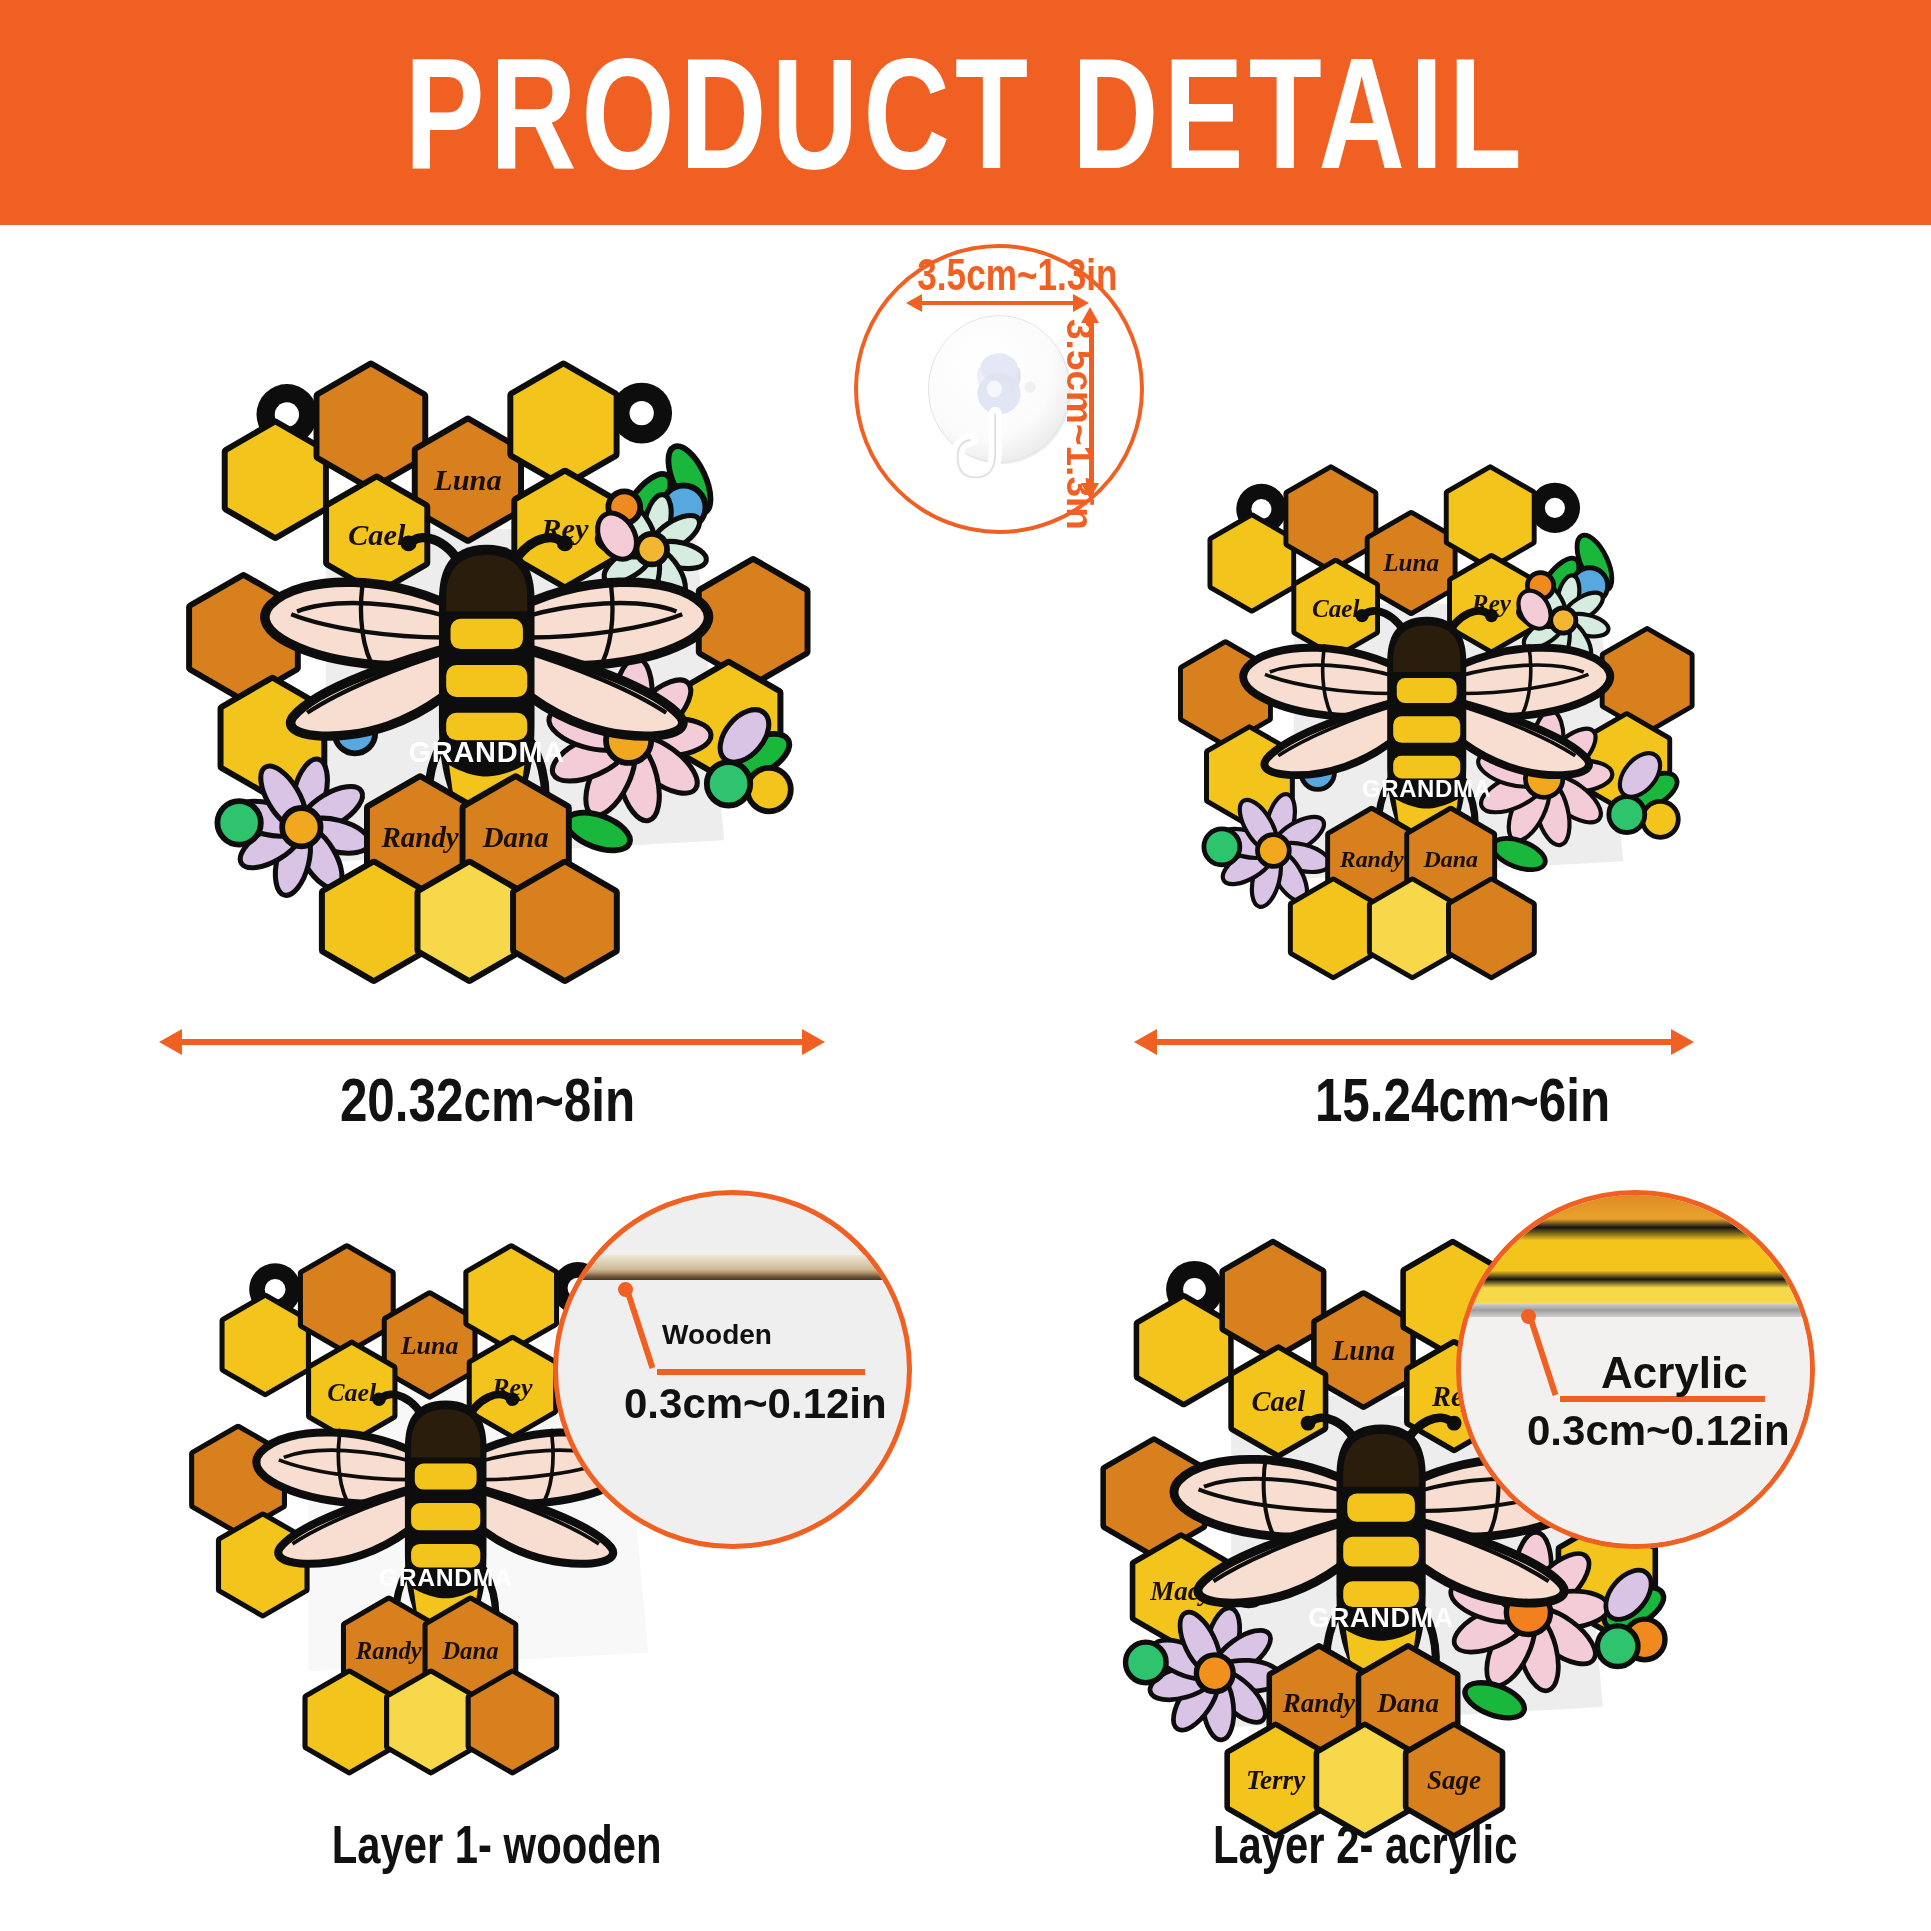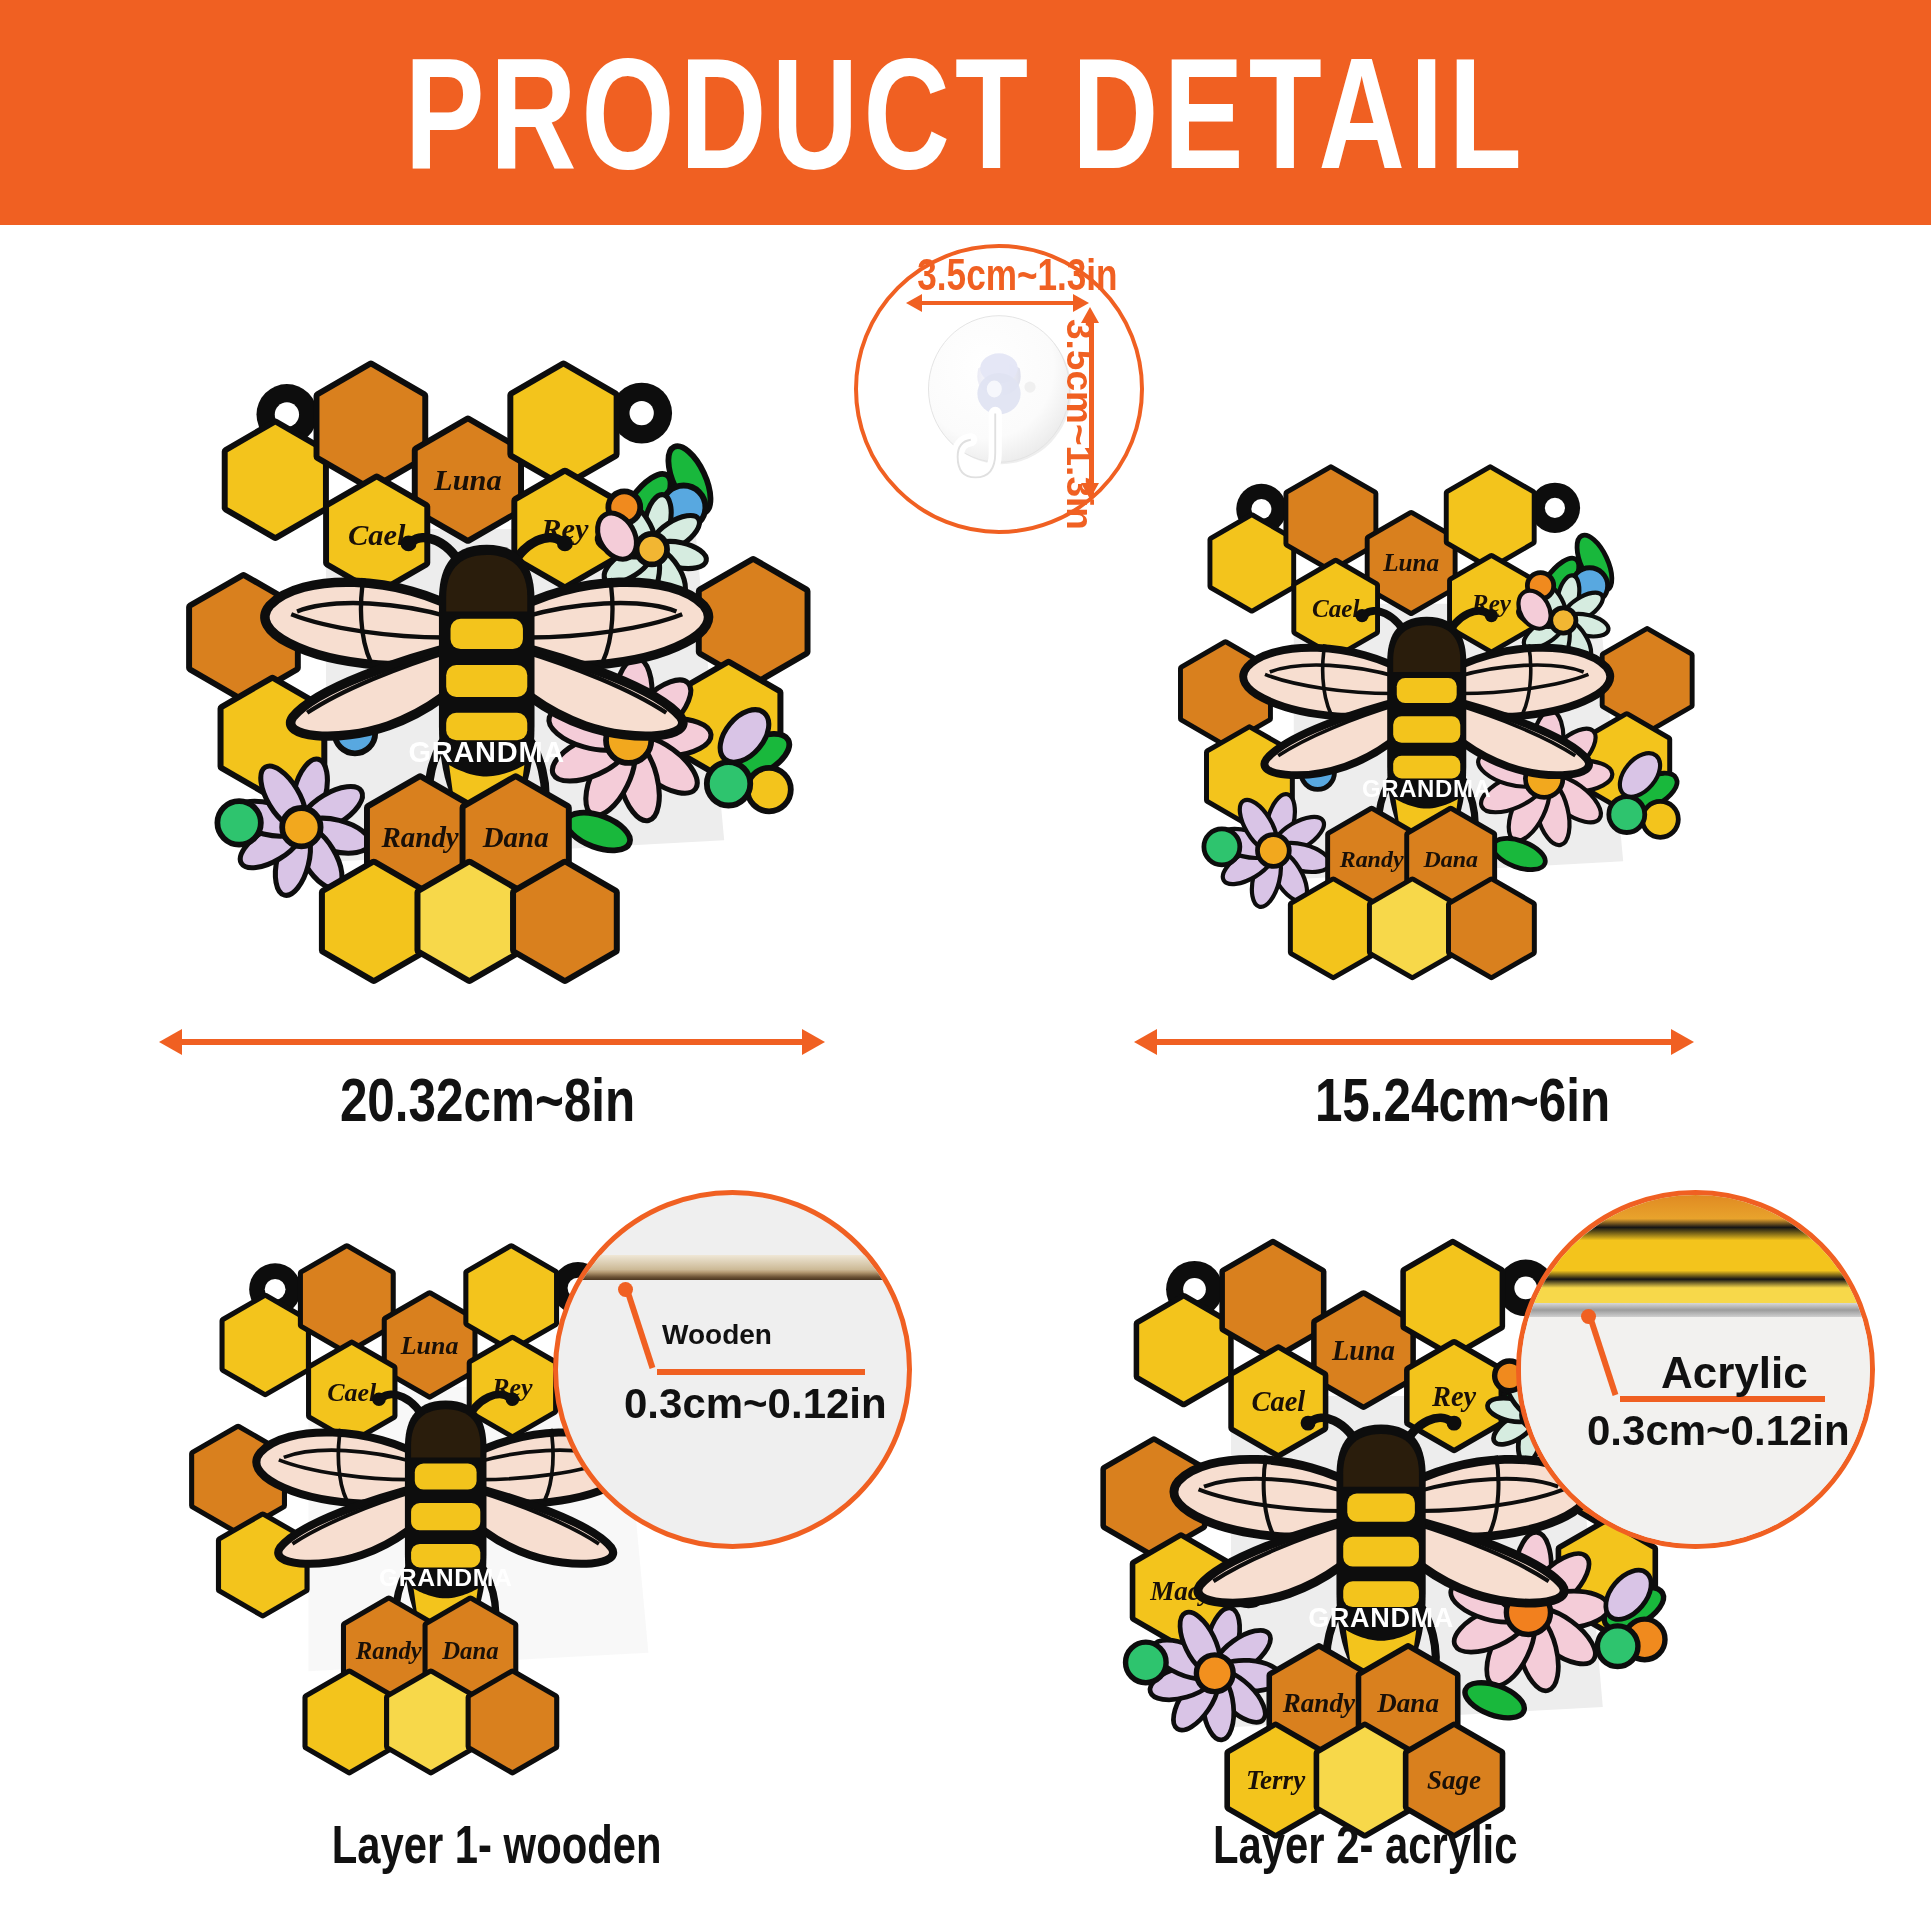--- a/index.html
+++ b/index.html
@@ -737,21 +737,21 @@
         <path d="M448.0,820.0 L515.5,859.0 L515.5,937.0 L448.0,976.0 L380.5,937.0 L380.5,859.0 Z" fill="#f7d84a"></path>
       </g>
       <g>
         <path d="M580.0,818.0 L649.3,858.0 L649.3,938.0 L580.0,978.0 L510.7,938.0 L510.7,858.0 Z" fill="#0d0d0d" stroke="#0d0d0d" stroke-width="13" stroke-linejoin="round"></path>
         <path d="M580.0,820.0 L647.5,859.0 L647.5,937.0 L580.0,976.0 L512.5,937.0 L512.5,859.0 Z" fill="#d9801e"></path>
         <text class="hex-name" x="580" y="911.6" font-size="40" text-anchor="middle">Sage</text>
       </g>
     </svg>
   </div>
 
-<div class="callout" style="left:1516px;top:1190px;width:359px;height:359px;">
+<div class="callout" style="left:1456px;top:1190px;width:359px;height:359px;">
   <div class="callout-mat" style="top:0;height:108px;background:linear-gradient(180deg,#e08a22 0%,#e8a32c 22%,#151515 30%,#f3c41c 42%,#f3c41c 70%,#151515 78%,#f7d84a 86%);"></div>
   <div class="callout-mat" style="top:108px;height:13.5px;background:linear-gradient(180deg,#d8d8d8,#9c9c9c,#cfcfcf);"></div>
   <div class="callout-mat" style="top:122px;height:238px;background:#f2f1ef;"></div>
   <div class="callout-dot" style="left:60px;top:114px;width:15.4px;height:15.4px;"></div>
   <div class="callout-leader" style="left:66px;top:122px;width:5.8px;height:83px;transform:rotate(-18deg);transform-origin:top left;"></div>
   <div class="callout-underline" style="left:99px;top:201px;width:205px;"></div>
   <div class="callout-label" style="left:140px;top:153px;font-size:44px;">Acrylic</div>
   <div class="callout-label" style="left:66px;top:212px;font-size:42px;">0.3cm~0.12in</div>
 </div>
 <div class="layer-caption" style="left:1205px;top:1820px;">Layer 2- acrylic</div>

